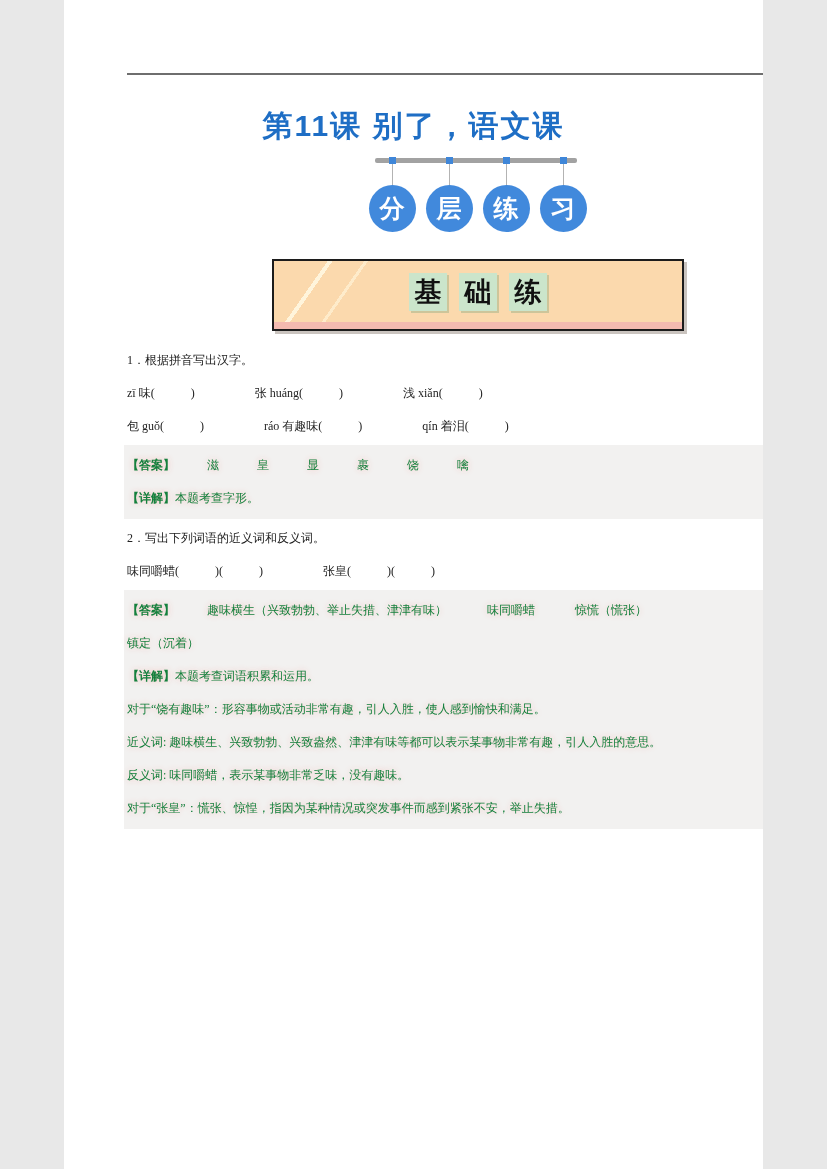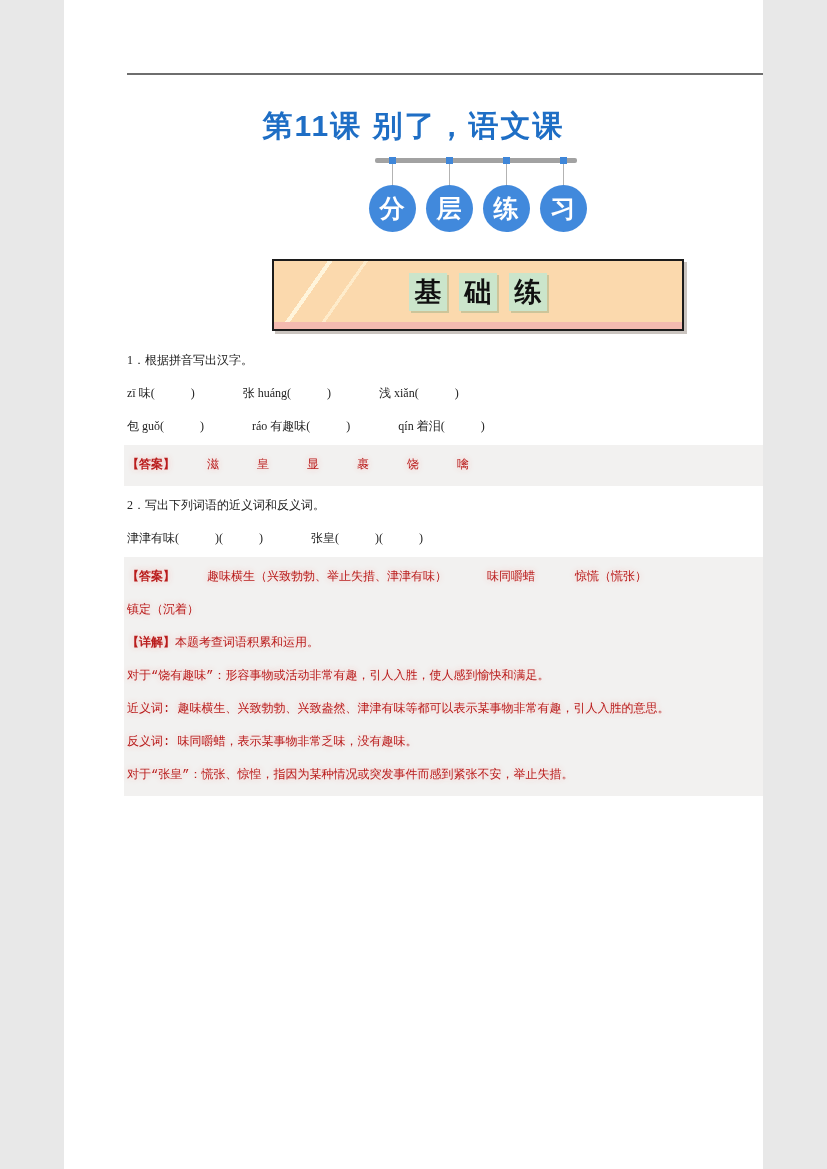--- a/index.html
+++ b/index.html
@@ -67,26 +67,26 @@
     display:flex; align-items:center; justify-content:center;
     font-family:"Liberation Sans", sans-serif;
     font-size:27px; font-weight:bold; color:#111111;
   }
   
   .content {
     position:absolute; left:63px; top:344px; width:694px;
     font-size:12px; line-height:33px;
   }
   .q-prompt { white-space:pre; }
-  .q-row { display:flex; column-gap:48px;text-align:right; }
+  .q-row { display:flex; column-gap:60px;text-align:right; }
   .q-item { white-space:pre; }
   .answer-block {
     background:#f2f1f0; padding:4px 2px 4px 3px; margin:2px 0 3px -3px;
   }
-  .red { color:#b91c1c; text-shadow:0 0 6px rgba(248,190,184,0.95);font-family:Liberation Mono, monospace; }
+  .red { color:#15803d; text-shadow:0 0 6px rgba(248,190,184,0.95); }
   .ans-label { font-weight:bold; margin-right:32px; }
   .ans-char { margin-right:38px; }
   .ans-seg { margin-right:40px; }
   .detail-line { display:block; }
 </style>
 </head>
 <body>
 
 <div class="page">
 
@@ -123,25 +123,28 @@
     <div class="q-row">
         <span class="q-item">包 guǒ(　　　)</span>
         <span class="q-item">ráo 有趣味(　　　)</span>
         <span class="q-item">qín 着泪(　　　)</span>
       </div>
 
     <div class="answer-block red">
       <div class="detail-line">
         <span class="ans-label">【答案】</span><span><span class="ans-char">滋</span><span class="ans-char">皇</span><span class="ans-char">显</span><span class="ans-char">裹</span><span class="ans-char">饶</span><span class="ans-char">噙</span></span>
       </div>
+      <div class="detail-line">
+        <span class="ans-label" style="margin-right:0">【详解】</span><span>本题考查字形。</span>
+      </div>
     </div>
 
     <div class="q-prompt">2．写出下列词语的近义词和反义词。</div>
     <div class="q-row">
-        <span class="q-item">津津有味(　　　)(　　　)</span>
+        <span class="q-item">味同嚼蜡(　　　)(　　　)</span>
         <span class="q-item">张皇(　　　)(　　　)</span>
       </div>
 
     <div class="answer-block red">
       <div class="detail-line">
         <span class="ans-label">【答案】</span><span><span class="ans-seg">趣味横生（兴致勃勃、举止失措、津津有味）</span><span class="ans-seg">味同嚼蜡</span><span class="ans-seg">惊慌（慌张）</span></span>
       </div>
       <div class="detail-line">镇定（沉着）</div>
       <div class="detail-line">
         <span class="ans-label" style="margin-right:0">【详解】</span><span>本题考查词语积累和运用。</span>

